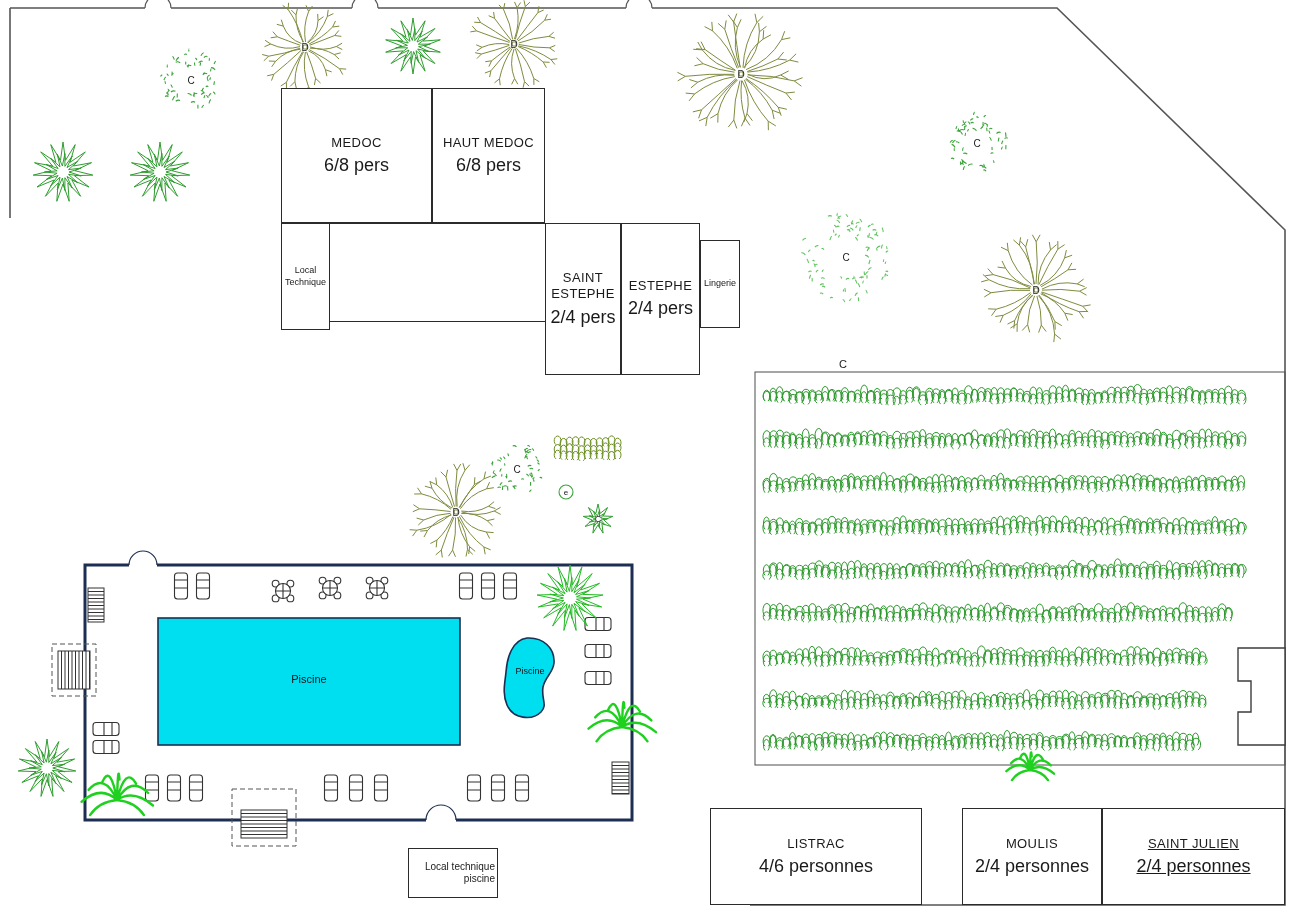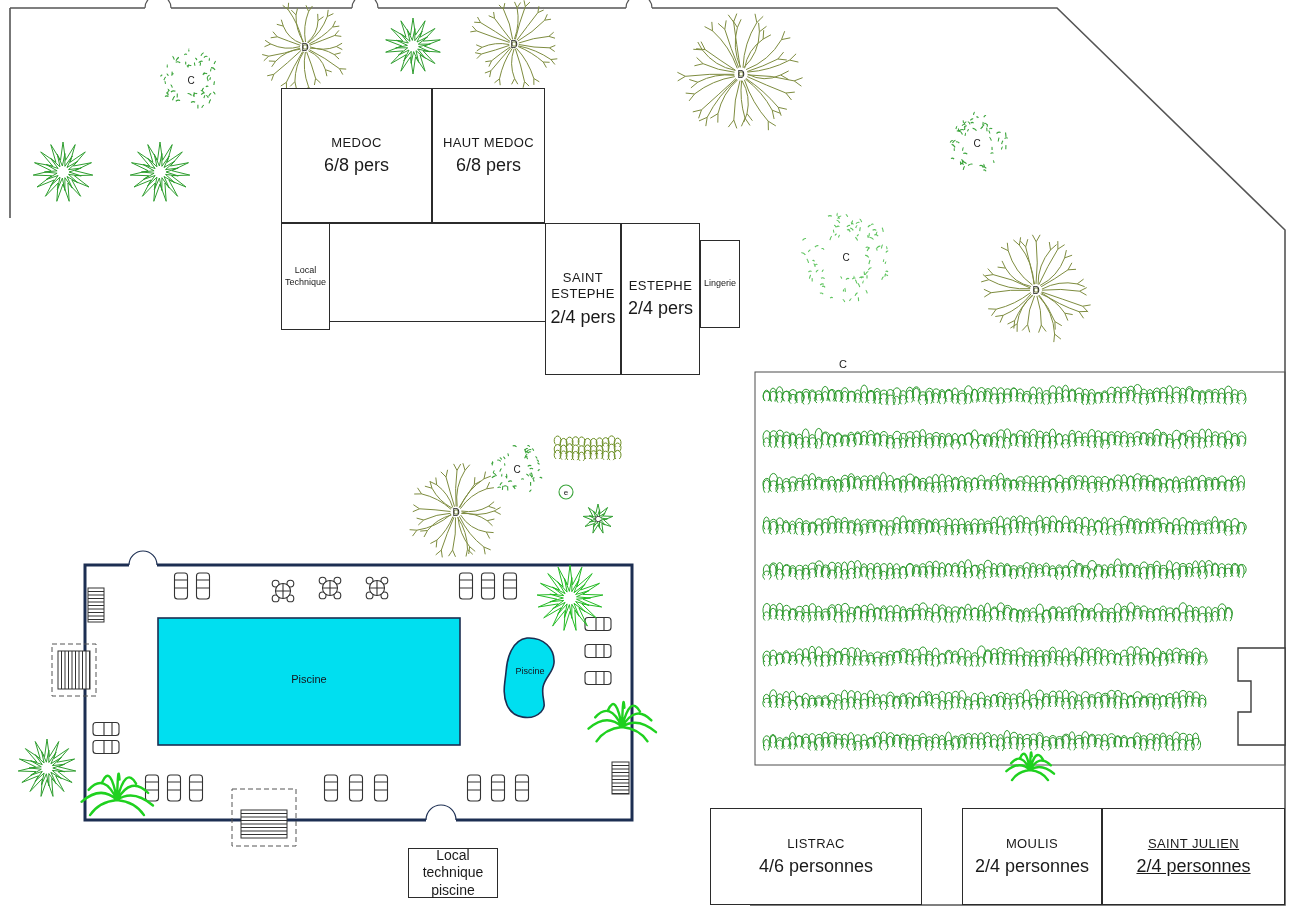--- a/index.html
+++ b/index.html
@@ -286,19 +286,19 @@
     <span class="b-name">MOULIS</span>
     <span class="b-cap">2/4 personnes</span>
   </div>
 
   <div class="bldg" style="left:1102px;top:808px;width:183px;height:97px;text-decoration:underline;">
     <span class="b-name">SAINT JULIEN</span>
     <span class="b-cap">2/4 personnes</span>
   </div>
 
   <div class="bldg sm" style="left:408px;top:848px;width:90px;height:50px;">
-    <span class="b-name" style="font-size:14px;">Local technique piscine</span>
+    <span class="b-name" style="font-size:10px;text-align:right;">Local technique piscine</span>
   </div>
 
   <div class="lbl" style="left:158px;top:673px;width:302px;font-size:11px;">Piscine</div>
   <div class="lbl" style="left:503px;top:666px;width:54px;font-size:9px;">Piscine</div>
 
 </div>
 
 </body></html>

